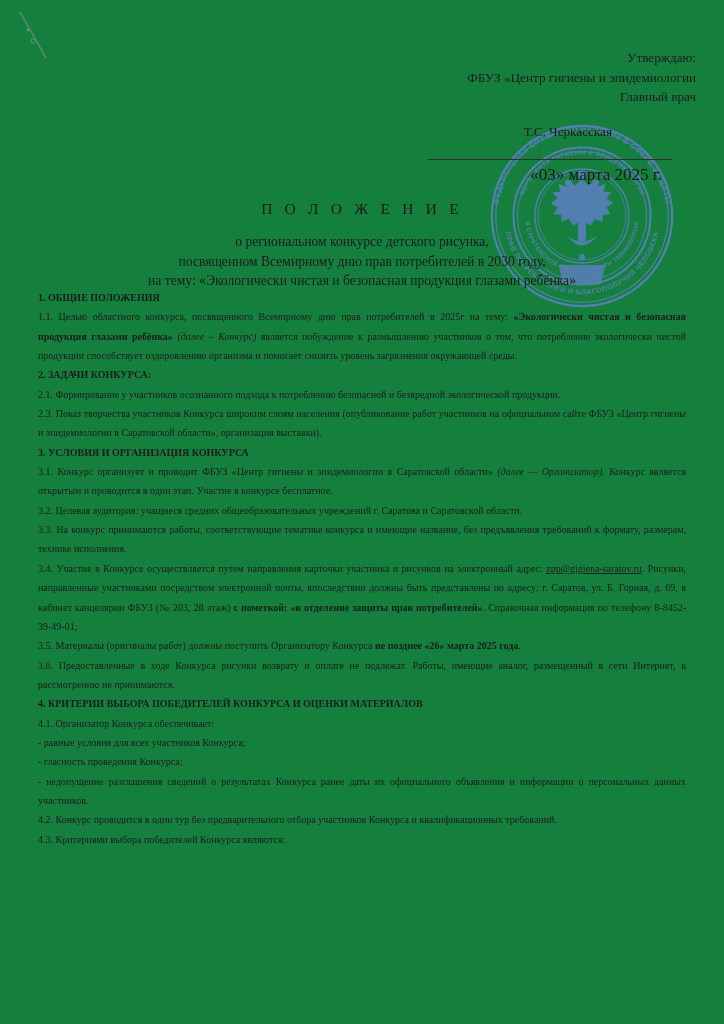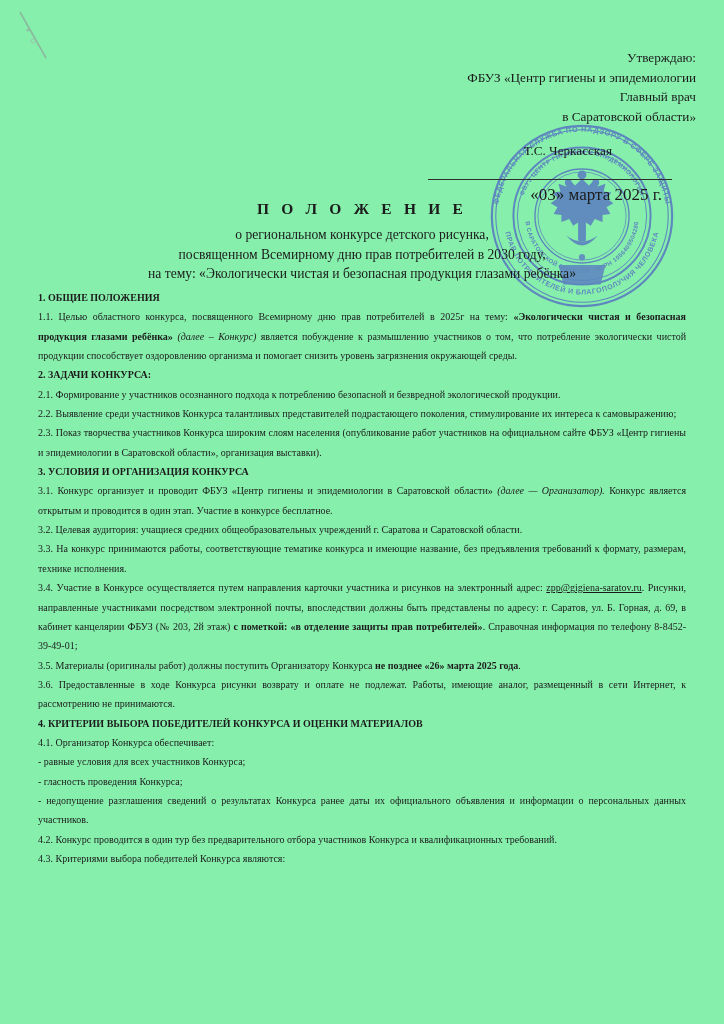--- a/index.html
+++ b/index.html
@@ -8,21 +8,21 @@
     background: #ffffff;
   }
   body {
     font-family: "Liberation Serif", "DejaVu Serif", serif;
     color: #1b1b1b;
   }
   #page {
     position: relative;
     width: 724px;
     height: 1024px;
-    background: #86efac;
+    background: #15803d;
     overflow: hidden;
     box-sizing: border-box;
   }
 
   
   .scan-artifact {
     position: absolute;
     left: 16px;
     top: 8px;
     width: 34px;
@@ -82,24 +82,24 @@
   
   .title-block {
     position: absolute;
     left: 62px;
     top: 200px;
     width: 600px;
     text-align: center;
     z-index: 4;
   }
   .doc-title {
-    font-weight: bold;
+    font-weight: normal;
     font-size: 15.5px;
     letter-spacing: 4.2px;
-    margin-bottom: 7px;
+    margin-bottom: 14px;
   }
   .doc-subtitle {
     font-weight: normal;
     font-size: 13.6px;
     line-height: 19.5px;
   }
 
   
   .body-text {
     position: absolute;
@@ -134,21 +134,20 @@
   <svg class="scan-artifact" viewBox="0 0 34 54">
     <line x1="4" y1="4" x2="30" y2="50" stroke="#8d8d94" stroke-width="1.6"></line>
     <circle cx="12" cy="22" r="1.6" fill="#9a9aa2"></circle>
     <circle cx="17" cy="33" r="2.1" fill="none" stroke="#a6a6ad" stroke-width="1"></circle>
   </svg>
 
   <div class="approval">
     <div class="line">Утверждаю:</div>
     <div class="line">ФБУЗ «Центр гигиены и эпидемиологии</div>
     <div class="line">Главный врач</div>
-    <div class="line">в Саратовской области»</div>
     <div class="line signer">Т.С. Черкасская</div>
     <div class="sig-rule-wrap">
       <div class="sig-rule"></div>
       <div class="date">«03» марта 2025 г.</div>
     </div>
   </div>
 
   <svg class="seal" viewBox="0 0 200 200">
     <defs>
       <path id="arcOuterTop" d="M 100,100 m -86,0 a 86,86 0 0 1 172,0" fill="none"></path>
@@ -198,21 +197,20 @@
     <div class="doc-subtitle">о региональном конкурсе детского рисунка,</div>
     <div class="doc-subtitle">посвященном Всемирному дню прав потребителей в 2030 году,</div>
     <div class="doc-subtitle">на тему: «Экологически чистая и безопасная продукция глазами ребёнка»</div>
   </div>
 
   <div class="body-text" id="body-text">
       <p class="sec-head">1. ОБЩИЕ ПОЛОЖЕНИЯ</p>
       <p><span>1.1. Целью областного конкурса, посвященного Всемирному дню прав потребителей в 2025г на тему: </span><span class="b">«Экологически чистая и безопасная продукция глазами ребёнка»</span><span> </span><span class="i">(далее – Конкурс)</span><span> является побуждение к размышлению участников о том, что потребление экологически чистой продукции способствует оздоровлению организма и помогает снизить уровень загрязнения окружающей среды.</span></p>
       <p class="sec-head">2. ЗАДАЧИ КОНКУРСА:</p>
       <p><span>2.1. Формирование у участников осознанного подхода к потреблению безопасной и безвредной экологической продукции.</span></p>
-      <p><span>2.2.  Выявление среди участников Конкурса талантливых представителей подрастающего поколения, стимулирование их интереса к самовыражению;</span></p>
       <p><span>2.3.  Показ творчества участников Конкурса  широким слоям населения (опубликование работ участников на официальном сайте ФБУЗ «Центр гигиены и эпидемиологии в Саратовской области», организация выставки).</span></p>
       <p class="sec-head">3. УСЛОВИЯ  И ОРГАНИЗАЦИЯ КОНКУРСА</p>
       <p><span>3.1. Конкурс организует и проводит ФБУЗ «Центр гигиены и эпидемиологии в Саратовской области» </span><span class="i">(далее — Организатор).</span><span> Конкурс является открытым и проводится в один этап. Участие в конкурсе бесплатное.</span></p>
       <p><span>3.2. Целевая аудитория: учащиеся средних общеобразовательных учреждений г. Саратова и Саратовской области.</span></p>
       <p><span>3.3. На конкурс принимаются работы, соответствующие тематике конкурса  и имеющие название, без предъявления требований к формату, размерам, технике исполнения.</span></p>
       <p><span>3.4. Участие в Конкурсе осуществляется путем направления карточки участника и рисунков на электронный адрес: </span><span class="link">zpp@gigiena-saratov.ru</span><span>. Рисунки, направленные участниками посредством электронной почты, впоследствии должны быть представлены по адресу: г. Саратов, ул. Б. Горная, д. 69, в кабинет канцелярии ФБУЗ (№ 203, 2й этаж) </span><span class="b">с пометкой: «в отделение защиты прав потребителей»</span><span>. Справочная информация по телефону 8-8452-39-49-01;</span></p>
       <p><span>3.5. Материалы (оригиналы работ) должны поступить Организатору Конкурса </span><span class="b">не позднее «26» марта 2025 года</span><span>.</span></p>
       <p><span>3.6. Предоставленные в ходе Конкурса рисунки возврату и оплате не подлежат. Работы, имеющие аналог, размещенный в сети Интернет, к рассмотрению не принимаются.</span></p>
       <p class="sec-head">4. КРИТЕРИИ ВЫБОРА ПОБЕДИТЕЛЕЙ КОНКУРСА И ОЦЕНКИ МАТЕРИАЛОВ</p>
       <p class="dash-item"><span>4.1. Организатор Конкурса обеспечивает:</span></p>

